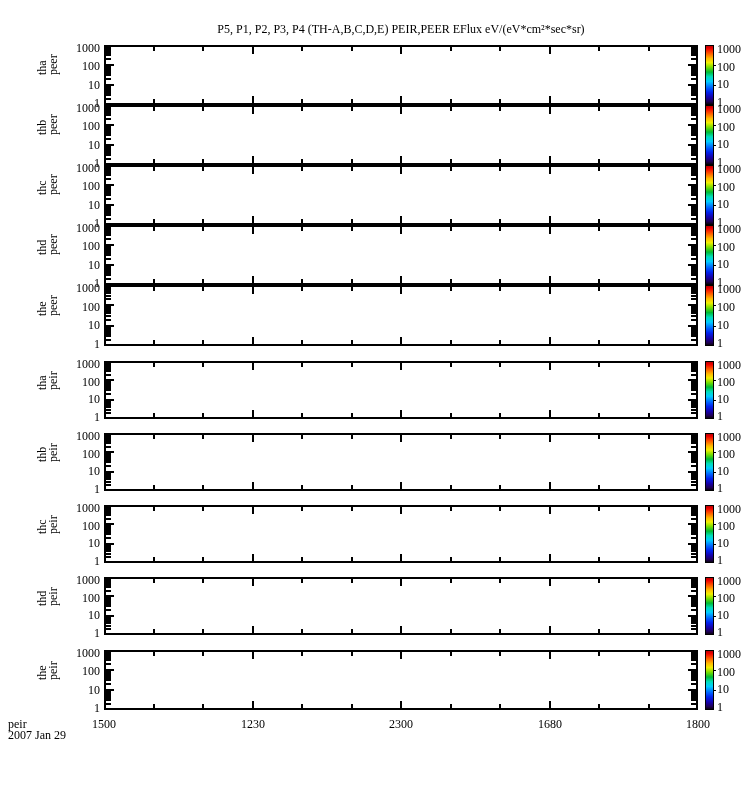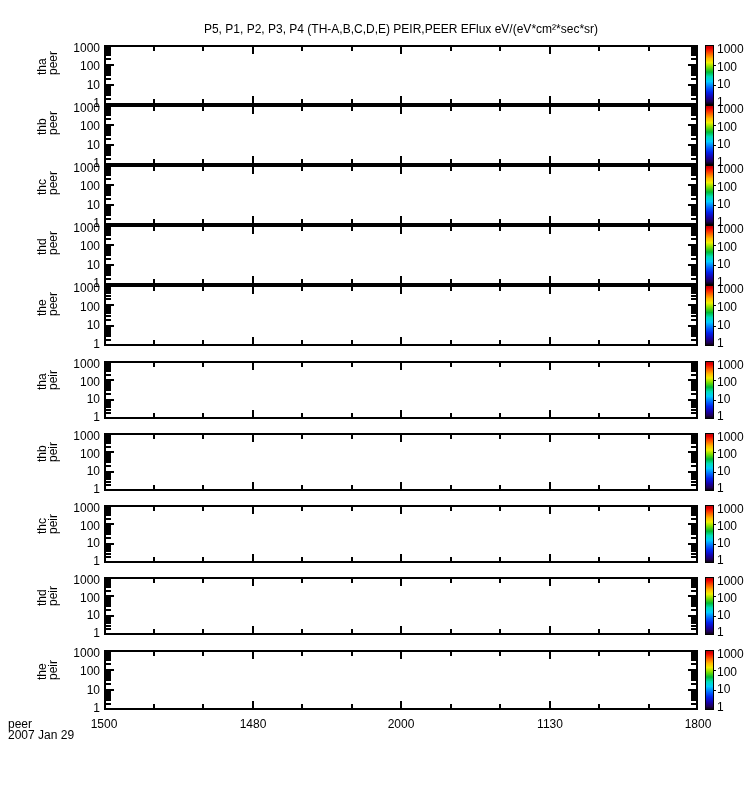--- a/index.html
+++ b/index.html
@@ -1,18 +1,18 @@
 <!DOCTYPE html>
 <html><head>
 <meta charset="utf-8">
 <style>
   html,body{margin:0;padding:0;background:#ffffff;}
   #figure{
     position:relative;width:750px;height:800px;background:#ffffff;color:#000000;
-    font-family:Liberation Sans, sans-serif;overflow:hidden;
+    font-family:Liberation Serif, serif;overflow:hidden;
   }
   #plot-svg{position:absolute;left:0;top:0;}
   .abs{position:absolute;}
   .title{font-size:12px;line-height:14px;text-align:center;white-space:nowrap;letter-spacing:0;}
   .ytick{font-size:12px;line-height:12px;text-align:right;white-space:nowrap;}
   .cbtick{font-size:12px;line-height:12px;text-align:left;white-space:nowrap;}
   .xtick{font-size:12px;line-height:12px;text-align:center;white-space:nowrap;}
   .caption{font-size:12px;line-height:11px;white-space:nowrap;}
   .ylab-anchor{width:0;height:0;}
   .ylab{
@@ -820,21 +820,21 @@
         <line x1="106" y1="652" x2="111" y2="652" stroke-width="2"></line>
         <line x1="696" y1="652" x2="691" y2="652" stroke-width="2"></line>
         <line x1="106" y1="651" x2="111" y2="651" stroke-width="2"></line>
         <line x1="696" y1="651" x2="691" y2="651" stroke-width="2"></line>
         <rect x="705.5" y="650.5" width="8" height="59" fill="url(#rb)" stroke-width="1"></rect>
         <line x1="713" y1="670.5" x2="716" y2="670.5" stroke-width="1"></line>
         <line x1="713" y1="690.5" x2="716" y2="690.5" stroke-width="1"></line>
       </g>
     </svg>
   <div class="abs title" style="left:104px;top:22px;width:594px;">P5, P1, P2, P3, P4 (TH-A,B,C,D,E) PEIR,PEER EFlux eV/(eV*cm²*sec*sr)</div>
-  <div class="abs caption" style="left:8px;top:719px;">peer</div>
+  <div class="abs caption" style="left:8px;top:719px;">peir</div>
   <div class="abs caption" style="left:8px;top:730px;">2007 Jan 29</div>
   <div id="dyn">
       <div class="abs ylab-anchor" style="left:48px;top:75px">
         <div class="ylab">tha
 peer</div>
       </div>
       <div class="abs ytick" style="left:40px;width:60px;top:42px">1000</div>
       <div class="abs ytick" style="left:40px;width:60px;top:60px">100</div>
       <div class="abs ytick" style="left:40px;width:60px;top:79px">10</div>
       <div class="abs ytick" style="left:40px;width:60px;top:97px">1</div>
@@ -944,18 +944,18 @@
       </div>
       <div class="abs ytick" style="left:40px;width:60px;top:647px">1000</div>
       <div class="abs ytick" style="left:40px;width:60px;top:665px">100</div>
       <div class="abs ytick" style="left:40px;width:60px;top:684px">10</div>
       <div class="abs ytick" style="left:40px;width:60px;top:702px">1</div>
       <div class="abs cbtick" style="left:717px;top:648px">1000</div>
       <div class="abs cbtick" style="left:717px;top:666px">100</div>
       <div class="abs cbtick" style="left:717px;top:683px">10</div>
       <div class="abs cbtick" style="left:717px;top:701px">1</div>
       <div class="abs xtick" style="left:74px;width:60px;top:718px">1500</div>
-      <div class="abs xtick" style="left:223px;width:60px;top:718px">1480</div>
-      <div class="abs xtick" style="left:371px;width:60px;top:718px">2000</div>
-      <div class="abs xtick" style="left:520px;width:60px;top:718px">1130</div>
+      <div class="abs xtick" style="left:223px;width:60px;top:718px">1230</div>
+      <div class="abs xtick" style="left:371px;width:60px;top:718px">2300</div>
+      <div class="abs xtick" style="left:520px;width:60px;top:718px">1680</div>
       <div class="abs xtick" style="left:668px;width:60px;top:718px">1800</div>
     </div>
 </div>
 
 </body></html>

